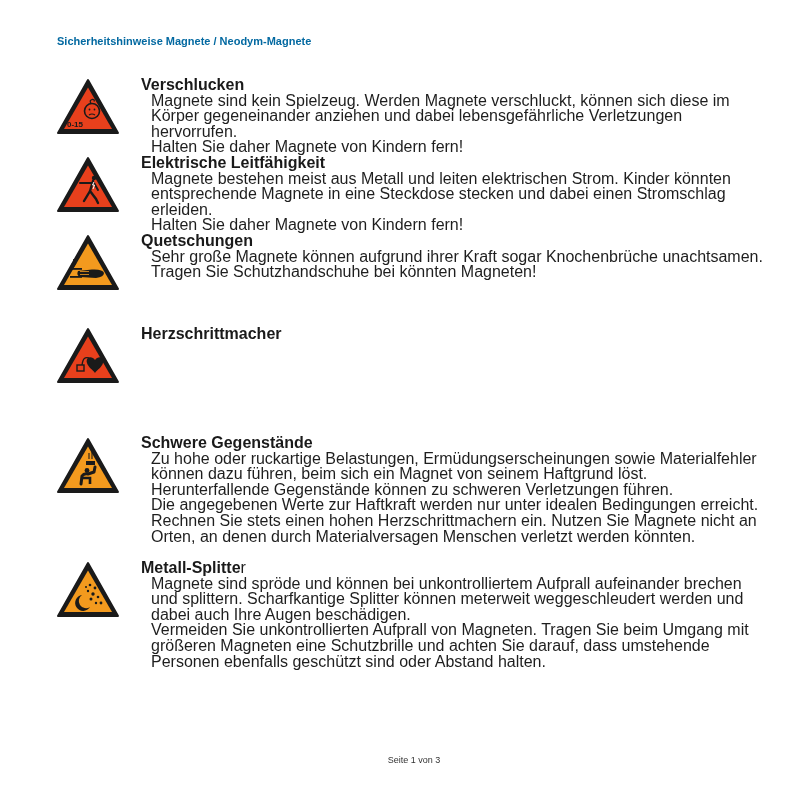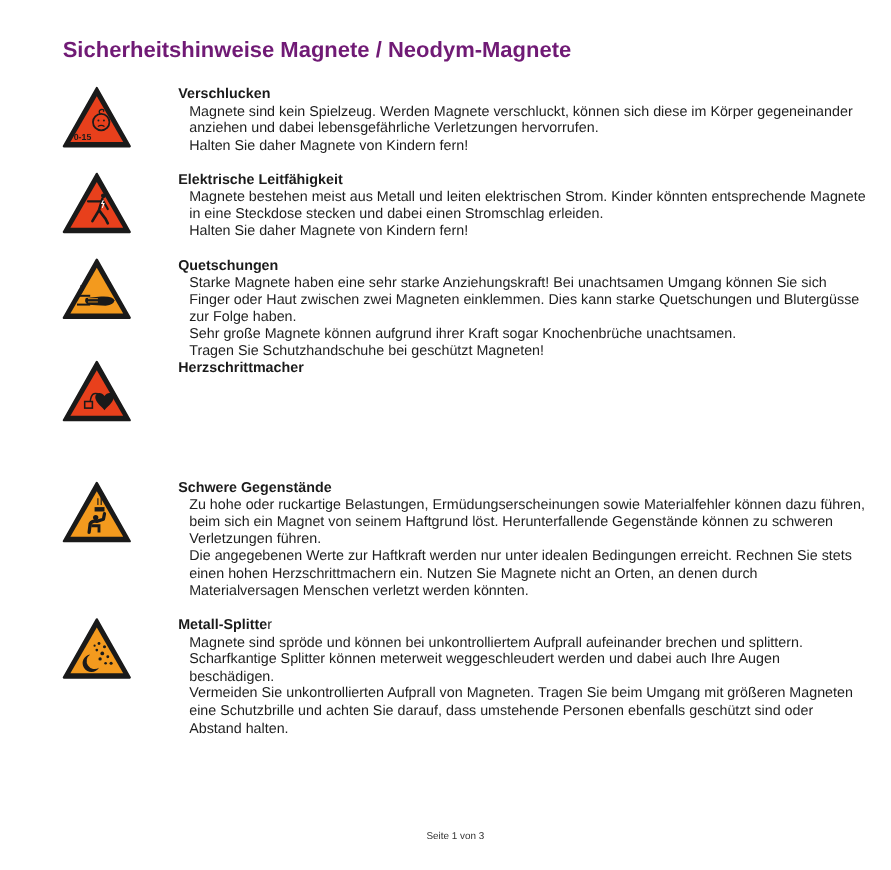--- a/index.html
+++ b/index.html
@@ -12,23 +12,23 @@
       height: 791px;
       position: relative;
       overflow: hidden;
       font-family: "Liberation Sans", sans-serif;
       color: #1a1a1a;
     }
     .page-title {
       position: absolute;
       left: 57px;
       top: 35px;
-      font-size: 20px;
+      font-size: 11px;
       font-weight: bold;
-      color: #701a75;
+      color: #0369a1;
       letter-spacing: 0;
       white-space: nowrap;
     }
     .section {
       position: absolute;
       left: 0;
       width: 810px;
     }
     .sign {
       position: absolute;
@@ -36,23 +36,23 @@
       width: 64px;
       height: 58px;
     }
     .sign svg {
       width: 64px;
       height: 58px;
       display: block;
     }
     .text-block {
       position: absolute;
-      left: 162px;
+      left: 141px;
       width: 625px;
-      font-size: 13px;
+      font-size: 16px;
       line-height: 15.6px;
       color: #1e1e1e;
     }
     .heading {
       font-weight: bold;
       display: block;
       color: #1a1a1a;
     }
     .heading .tail {
       font-weight: normal;
@@ -122,23 +122,22 @@
       <path d="M18 25 L18 31" stroke="#1a1a1a" stroke-width="1.6"></path>
       <path d="M15.5 29 L18 33 L20.5 29 Z" fill="#1a1a1a"></path>
       <rect x="14" y="34" width="12" height="1.8" fill="#1a1a1a"></rect>
       <rect x="14" y="42" width="12" height="1.8" fill="#1a1a1a"></rect>
       <path d="M22 37 L36 35.5 Q47 35 48 39 Q48 43 40 44 L24 43 Q20 41 22 37 Z" fill="#1a1a1a"></path>
       <path d="M24 37.5 L33 37.5 M24 40.5 L33 40.5" stroke="#F39A1E" stroke-width="0.8"></path>
     </svg>
   </div>
   <div class="text-block" style="top:233px;">
     <span class="heading"><span>Quetschungen</span><span class="tail"></span></span>
-    <span class="para">Starke Magnete haben eine sehr starke Anziehungskraft! Bei unachtsamen Umgang können Sie sich Finger oder Haut zwischen zwei Magneten einklemmen. Dies kann starke Quetschungen und Blutergüsse zur Folge haben.</span>
     <span class="para">Sehr große Magnete können aufgrund ihrer Kraft sogar Knochenbrüche unachtsamen.</span>
-    <span class="para">Tragen Sie Schutzhandschuhe bei geschützt Magneten!</span>
+    <span class="para">Tragen Sie Schutzhandschuhe bei könnten Magneten!</span>
   </div>
 </div>
 
 <div class="section">
   <div class="sign" style="top:327px;">
     <svg viewBox="0 0 64 58">
       <path d="M32 2 L62 55 L2 55 Z" fill="#1a1a1a" stroke="#1a1a1a" stroke-width="2" stroke-linejoin="round"></path>
       <path d="M32 9.5 L56 51 L8 51 Z" fill="#E8401C"></path>
       <path d="M39 33 C36 28 29 30 31 36 C32 40 37 43 39 46 C41 43 46 40 47 36 C49 30 42 28 39 33 Z" fill="#1a1a1a"></path>
       <rect x="21" y="38" width="7" height="6" fill="none" stroke="#1a1a1a" stroke-width="1.4"></rect>

